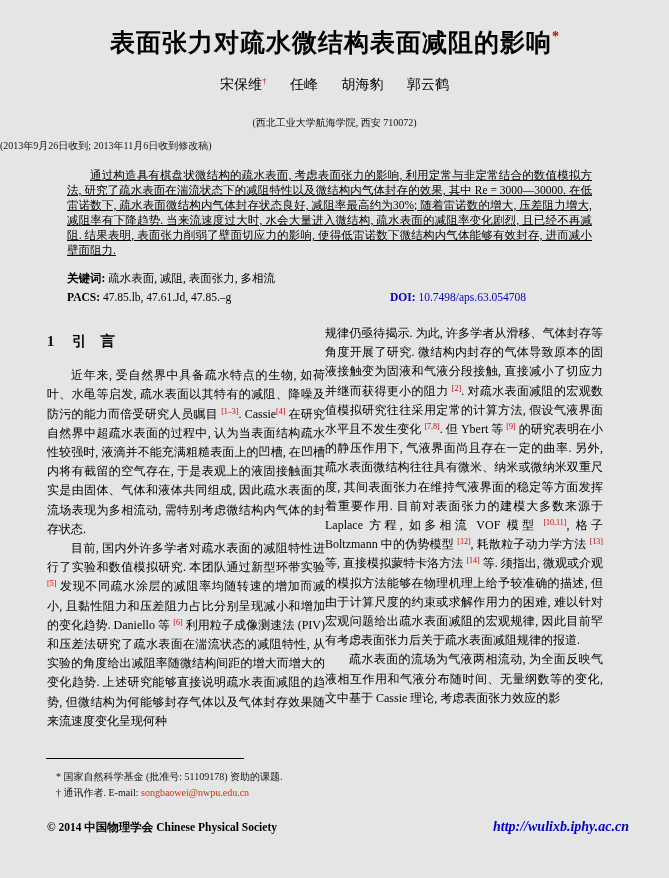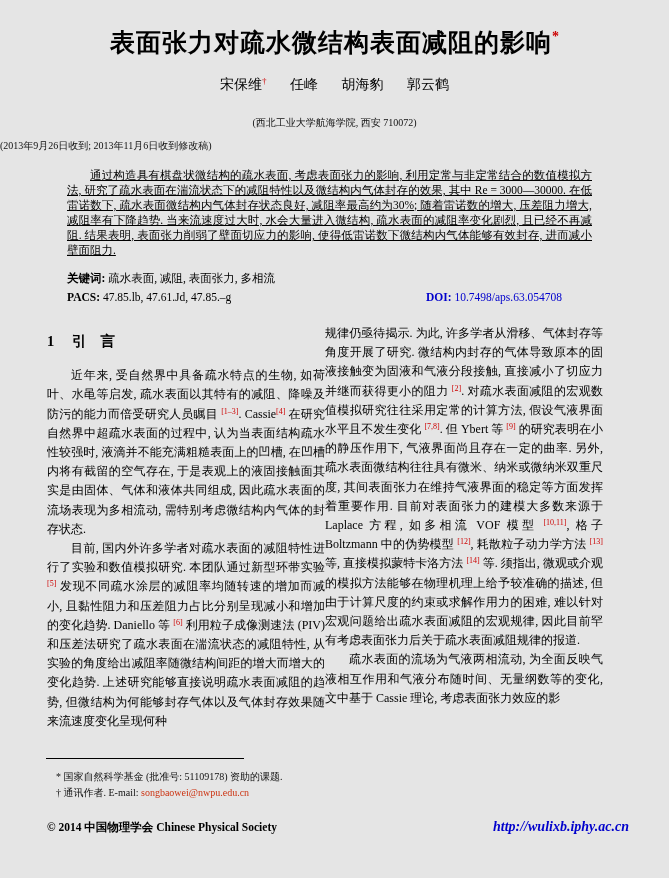--- a/index.html
+++ b/index.html
@@ -22,21 +22,21 @@
   .dates { margin-top: 9px; font-size: 10px; color: #111; }
   
   .abstract {
     width: 525px; margin: 15px 77px 0 67px;
     font-size: 11.5px; line-height: 15px; text-align: justify;
     text-indent: 2em;
     text-decoration: underline;
   }
   .kw-row { margin: 13px 77px 0 67px; font-size: 11.5px; }
   .kw-label { font-weight: bold; }
-  .meta-row { display: flex; margin: 5px 77px 0 67px; font-size: 11.5px; width: 525px; gap: 36px; }
+  .meta-row { display: flex; margin: 5px 77px 0 67px; font-size: 11.5px; width: 525px; }
   .pacs-cell { width: 323px; }
   .pacs-label { font-weight: bold; }
   .doi-cell { flex: 1; }
   .doi-label { font-weight: bold; color: #0000cc; text-align: center; }
   .doi-link { color: #0000cc; text-decoration: none; }
   
   .columns {
     display: flex; 
     margin: 21px 46px 0 47px;
     height: 408px; overflow: hidden;

